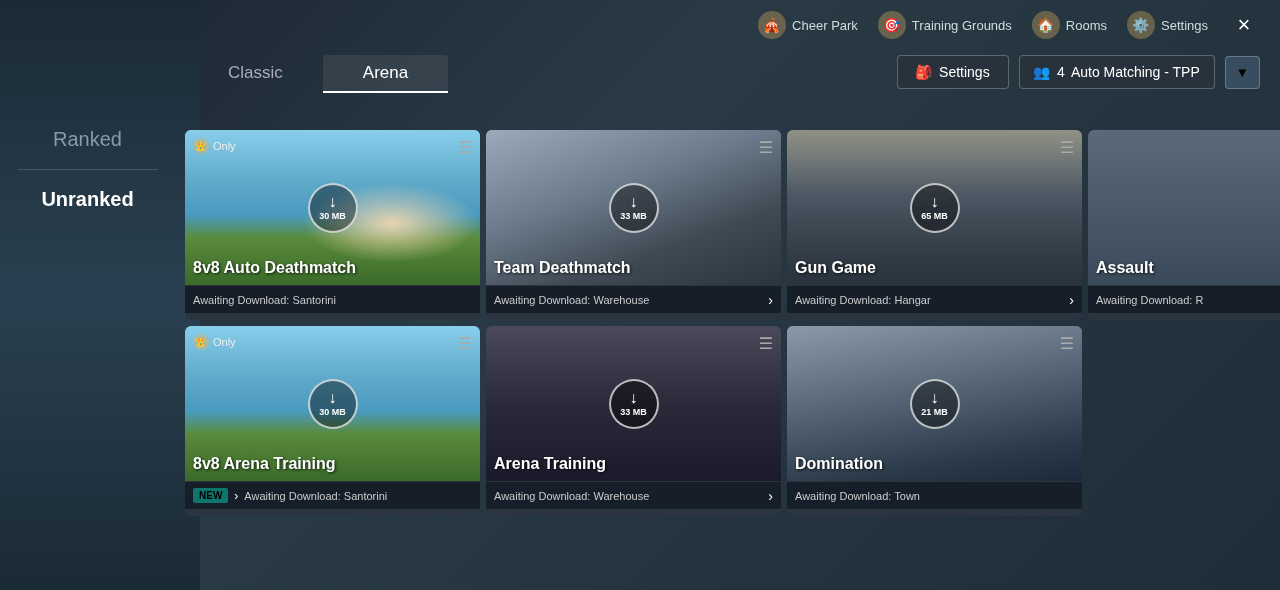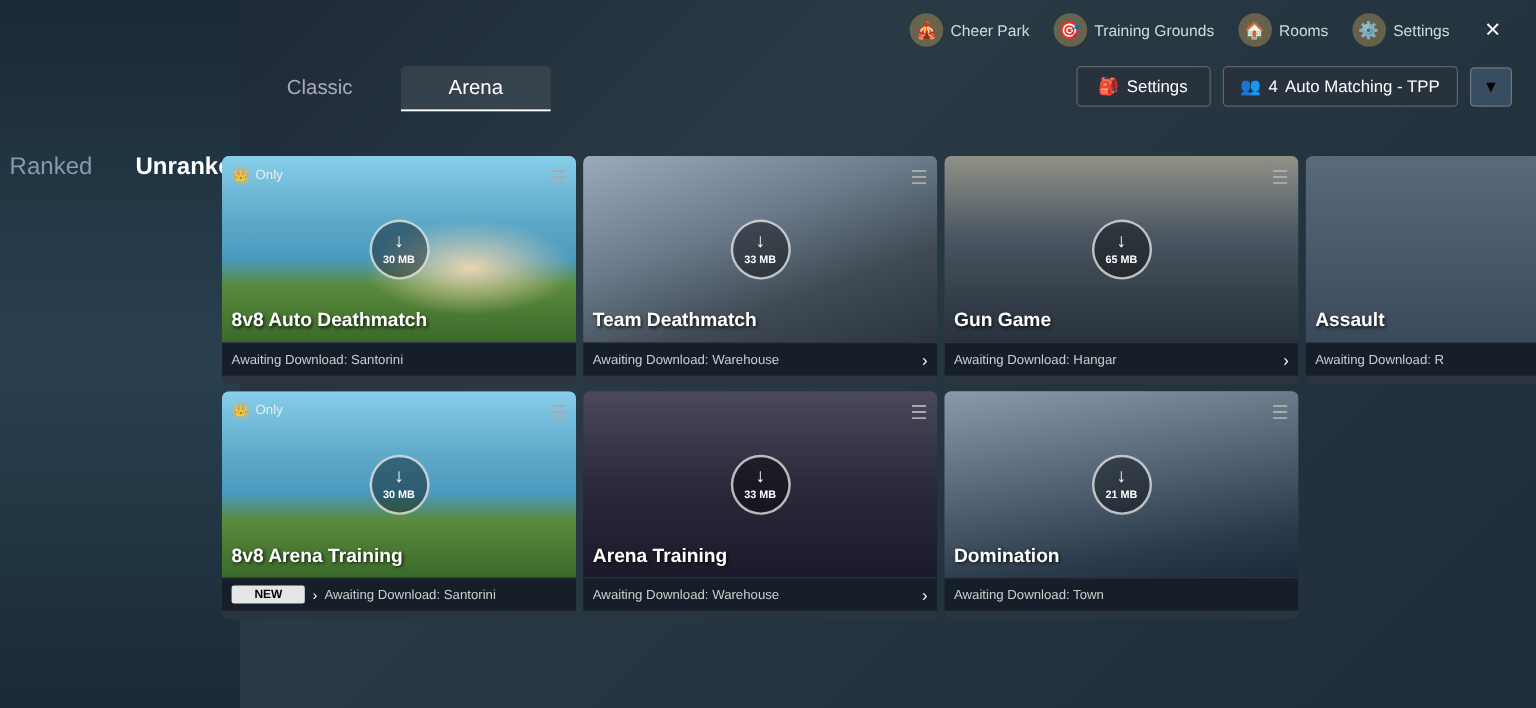--- a/index.html
+++ b/index.html
@@ -75,21 +75,21 @@
       justify-content: center;
       font-size: 22px;
       color: #fff;
       cursor: pointer;
     }
 
     
     .tabs-area {
       position: absolute;
       top: 55px;
-      left: 199px;
+      left: 188px;
       display: flex;
       align-items: flex-end;
       z-index: 10;
       gap: 0;
     }
 
     .tab {
       padding: 8px 40px;
       font-size: 17px;
       color: #aab;
@@ -151,21 +151,21 @@
     }
 
     
     .left-sidebar {
       position: absolute;
       left: 0;
       top: 120px;
       width: 175px;
       z-index: 5;
       display: flex;
-      flex-direction: row;
+      flex-direction: column;
       align-items: center;
       gap: 10px;
     }
 
     .sidebar-label {
       font-size: 20px;
       color: #8899aa;
       text-align: center;
       padding: 8px;
     }
@@ -339,25 +339,25 @@
     }
 
     .card-footer-arrow {
       position: absolute;
       right: 8px;
       font-size: 14px;
       color: #fff;
     }
 
     .new-badge {
-      background: #e5e5e5;
+      background: #0f766e;
       color: #000;
       font-size: 10px;
       font-weight: bold;
-      padding: 2px 19px;
+      padding: 2px 6px;
       border-radius: 2px;
       margin-right: 6px;
     }
 
     .new-arrow {
       color: #fff;
       font-size: 12px;
     }
 
     

